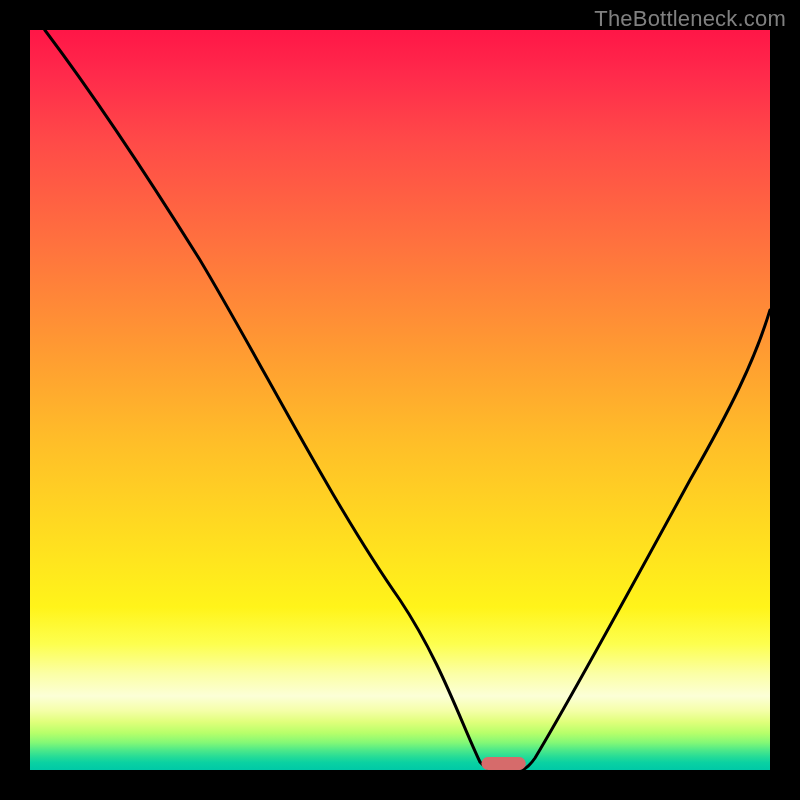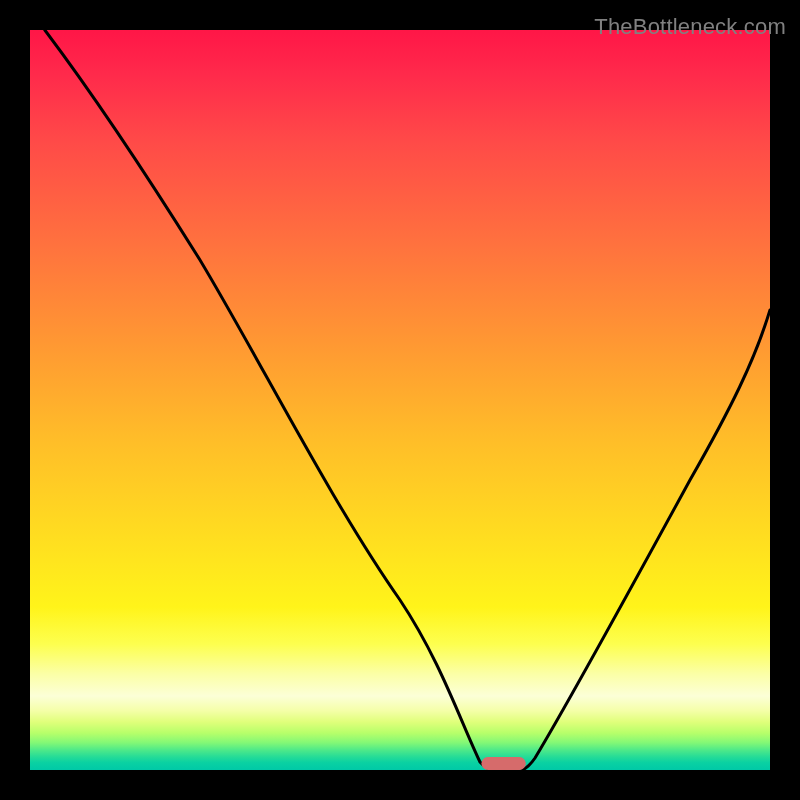--- a/index.html
+++ b/index.html
@@ -12,21 +12,21 @@
     font-family: Arial, Helvetica, sans-serif;
   }
   .frame {
     position: relative;
     width: 800px;
     height: 800px;
     background: #000;
   }
   .watermark {
     position: absolute;
-    top: 14px;
+    top: 6px;
     right: 14px;
     color: #808080;
     font-size: 22px;
     font-weight: 500;
     letter-spacing: 0.2px;
     z-index: 10;
   }
   .plot {
     position: absolute;
     left: 30px;

